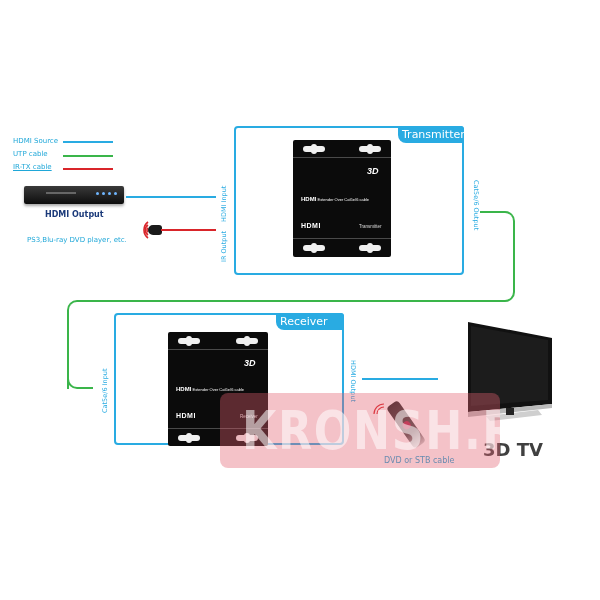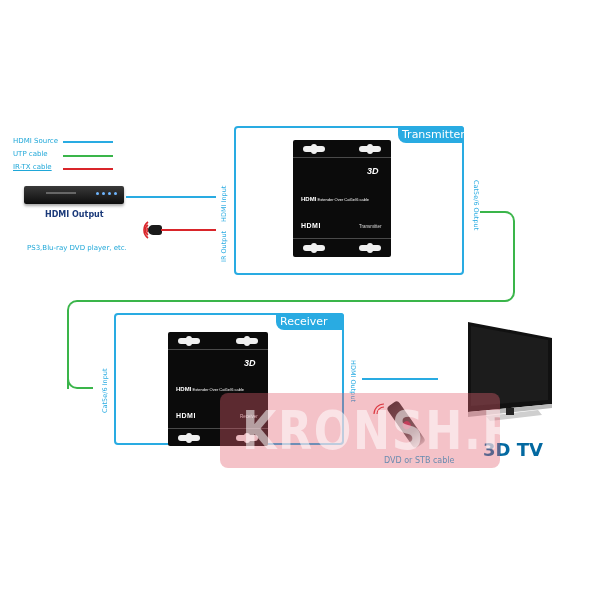--- a/index.html
+++ b/index.html
@@ -23,21 +23,21 @@
   .vlabel { position:absolute; color:#29abe2; font-size:6.5px; white-space:nowrap; transform-origin:left top; font-family:"DejaVu Sans", sans-serif; }
   .vlabel.up { transform:rotate(-90deg); }
   .vlabel.down { transform:rotate(90deg); }
   .line-blue { position:absolute; height:2px; background:#29abe2; }
   .line-red { position:absolute; height:2px; background:#d9252a; }
   .green { position:absolute; border:2px solid #3ab54a; box-sizing:border-box; }
   .caption-bold { position:absolute; font-size:8px; font-weight:bold; color:#1b3a7a; font-family:"DejaVu Sans", sans-serif; }
   .caption { position:absolute; font-size:7px; color:#1fa7d8; font-family:"DejaVu Sans", sans-serif; white-space:nowrap; }
   .watermark { position:absolute; left:220px; top:393px; width:280px; height:75px; background:rgba(225,95,110,0.38); border-radius:8px; overflow:hidden; }
   .watermark span { position:absolute; left:22px; top:6px; font-size:54px; font-weight:bold; color:rgba(255,255,255,0.55); letter-spacing:2px; font-family:"DejaVu Sans", sans-serif; transform:scaleX(0.82); transform-origin:left top; }
-  .tv-title { position:absolute; color:#0369a1; font-size:18px; font-weight:bold; font-family:"DejaVu Sans", sans-serif; }
+  .tv-title { position:absolute; color:#404040; font-size:18px; font-weight:bold; font-family:"DejaVu Sans", sans-serif; }
 </style>
 </head>
 <body>
 
 <div>
   <div class="legend-label" style="left:13px;top:137px;">HDMI Source</div>
   <div class="legend-line" style="left:63px;top:141px;width:50px;background:#29abe2;"></div>
   <div class="legend-label" style="left:13px;top:150px;">UTP cable</div>
   <div class="legend-line" style="left:63px;top:155px;width:50px;background:#3ab54a;"></div>
   <div class="legend-label" style="left:13px;top:163px;text-decoration:underline;">IR-TX cable</div>
@@ -45,21 +45,21 @@
 </div>
 
 <div class="abs" style="left:24px;top:186px;width:100px;height:18px;background:linear-gradient(#3a3a3a,#0d0d0d);border-radius:2px;box-shadow:0 2px 3px rgba(0,0,0,0.35);">
   <div class="abs" style="left:22px;top:6px;width:30px;height:2px;background:#666;"></div>
   <div class="abs" style="left:72px;top:6px;width:3px;height:3px;background:#6fb6ff;border-radius:50%;"></div>
   <div class="abs" style="left:78px;top:6px;width:3px;height:3px;background:#6fb6ff;border-radius:50%;"></div>
   <div class="abs" style="left:84px;top:6px;width:3px;height:3px;background:#6fb6ff;border-radius:50%;"></div>
   <div class="abs" style="left:90px;top:6px;width:3px;height:3px;background:#6fb6ff;border-radius:50%;"></div>
 </div>
 <div class="caption-bold" style="left:45px;top:210px;">HDMI Output</div>
-<div class="caption" style="left:27px;top:244px;">PS3,Blu-ray DVD player, etc.</div>
+<div class="caption" style="left:27px;top:236px;">PS3,Blu-ray DVD player, etc.</div>
 
 <div class="line-blue" style="left:126px;top:196px;width:90px;"></div>
 
 <div class="abs" style="left:136px;top:219px;width:14px;height:22px;">
   <svg width="14" height="22" viewBox="0 0 14 22">
     <path d="M12 3 A10 10 0 0 0 12 19" stroke="#d9252a" stroke-width="1.6" fill="none"></path>
     <path d="M12 6 A6 6 0 0 0 12 16" stroke="#d9252a" stroke-width="1.6" fill="none"></path>
     <path d="M12 9 A2.5 2.5 0 0 0 12 13" stroke="#d9252a" stroke-width="1.6" fill="none"></path>
   </svg>
 </div>

